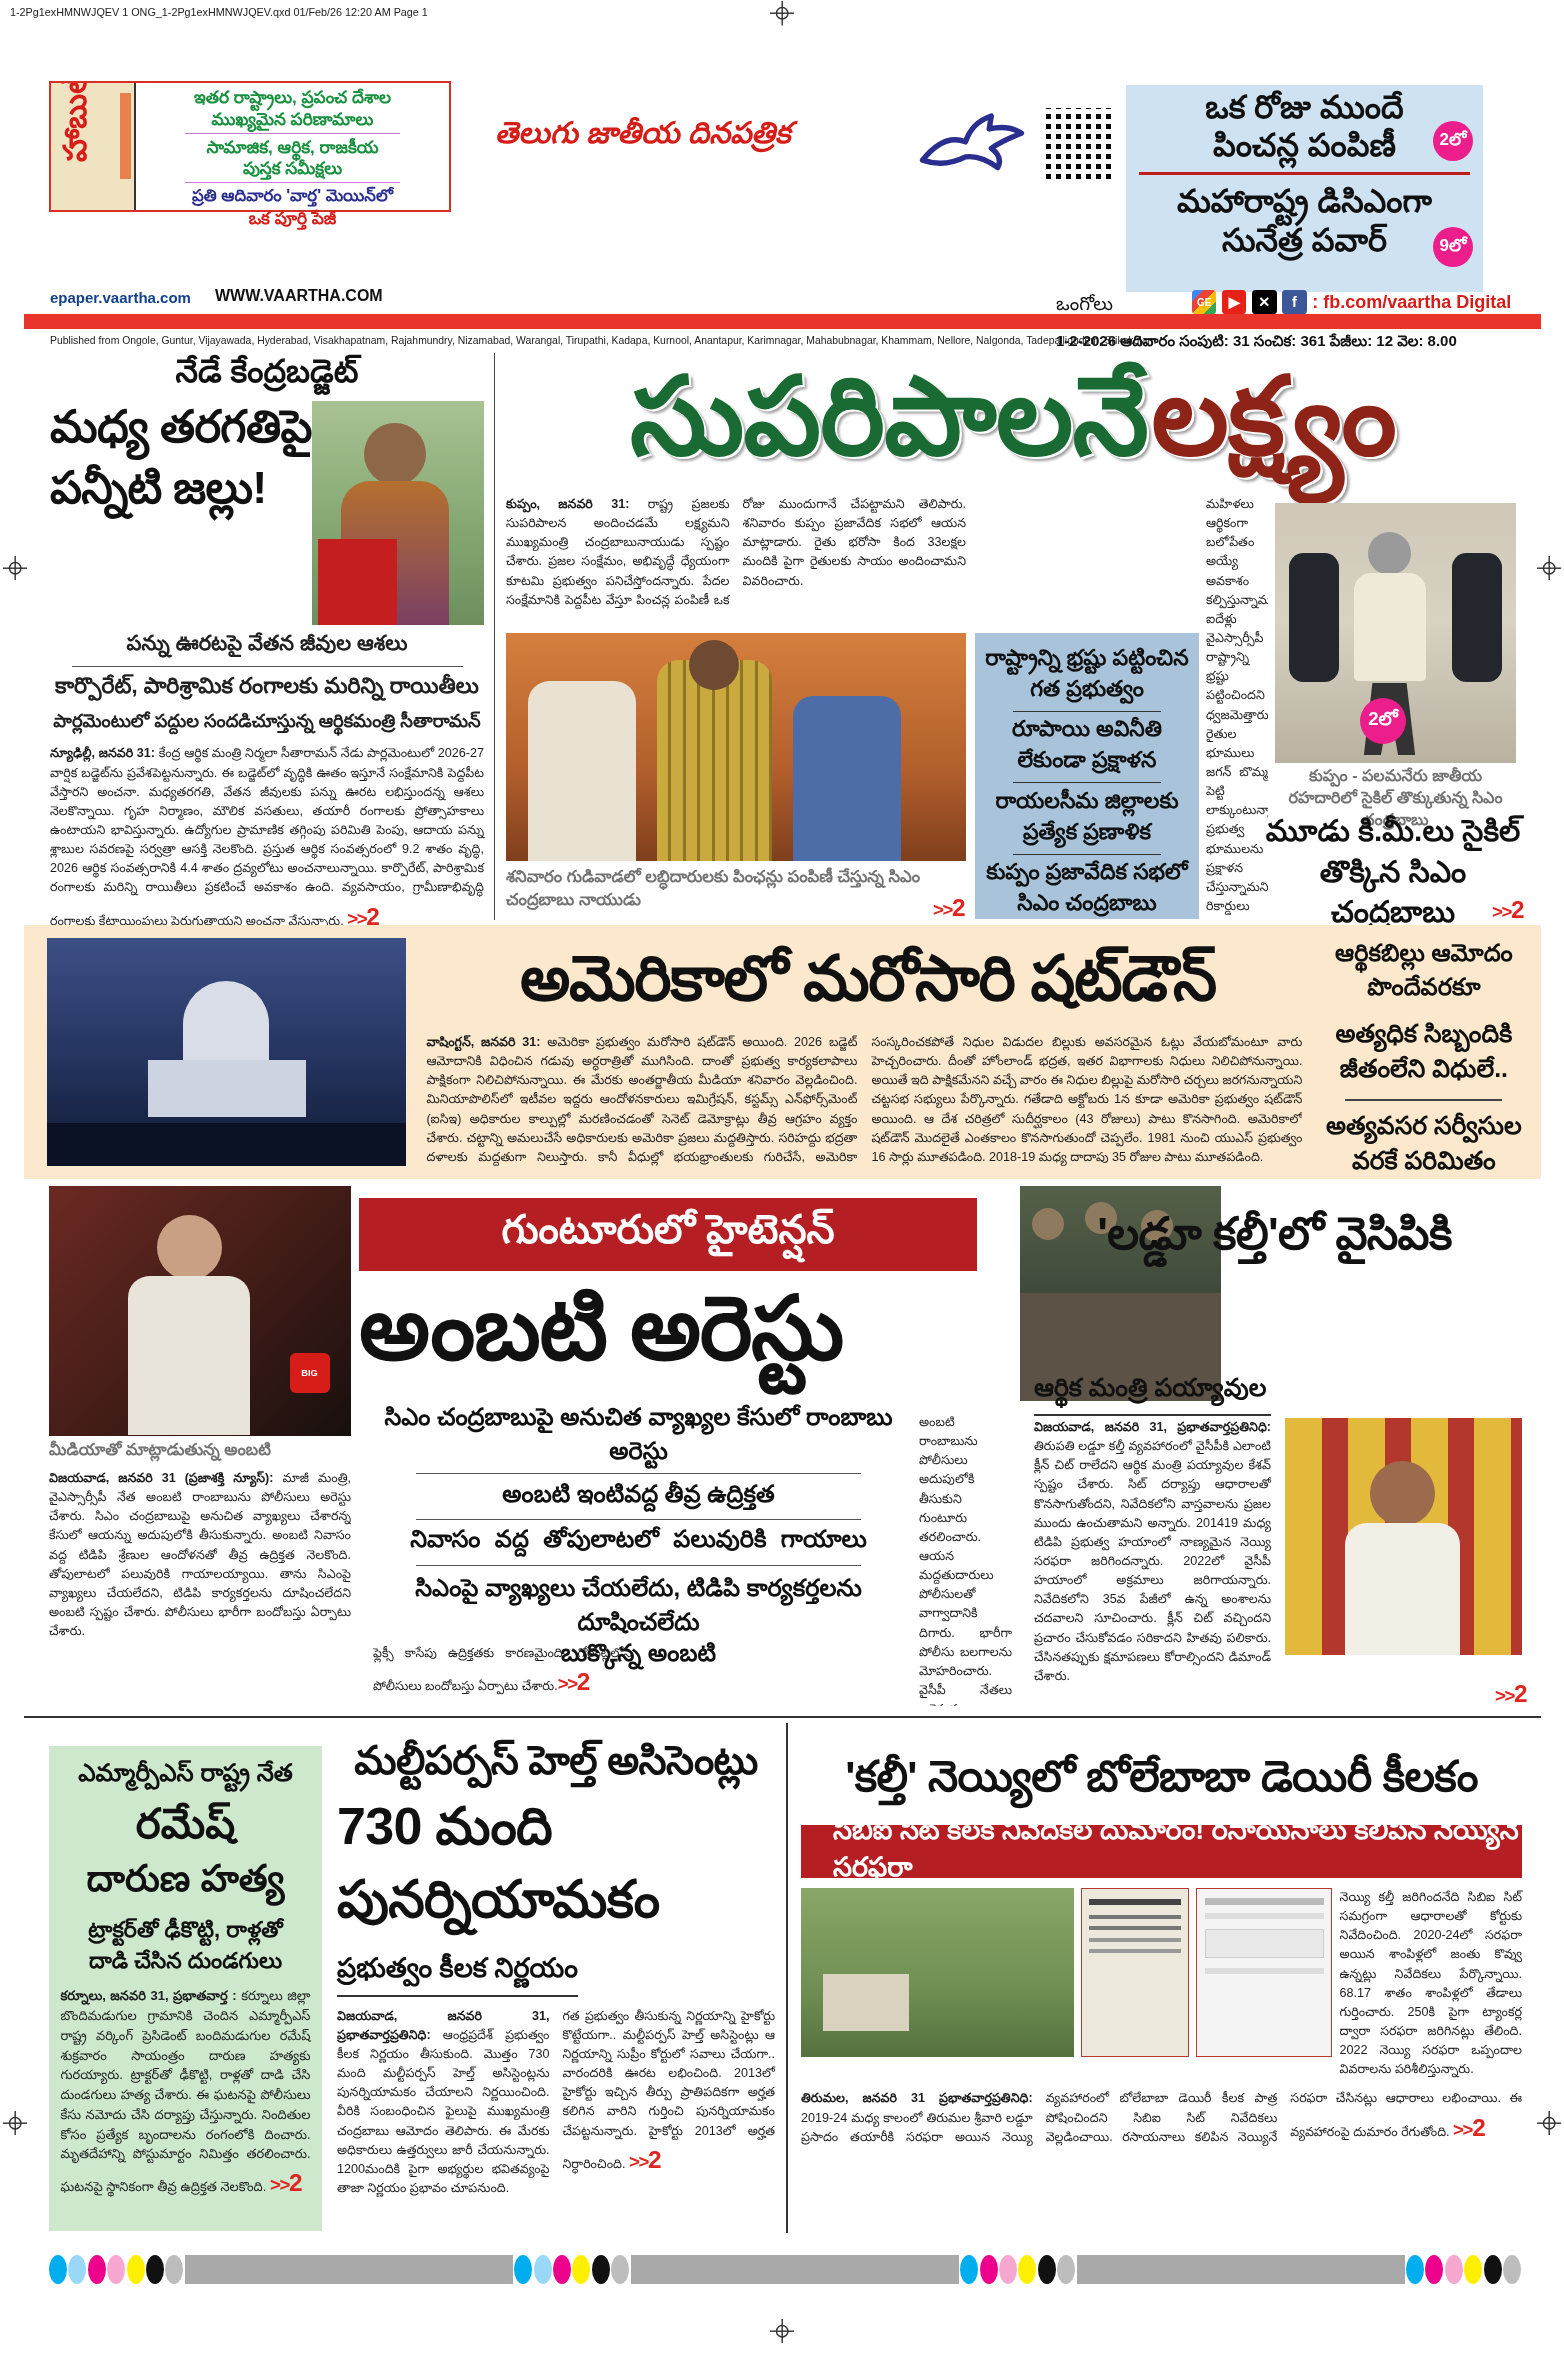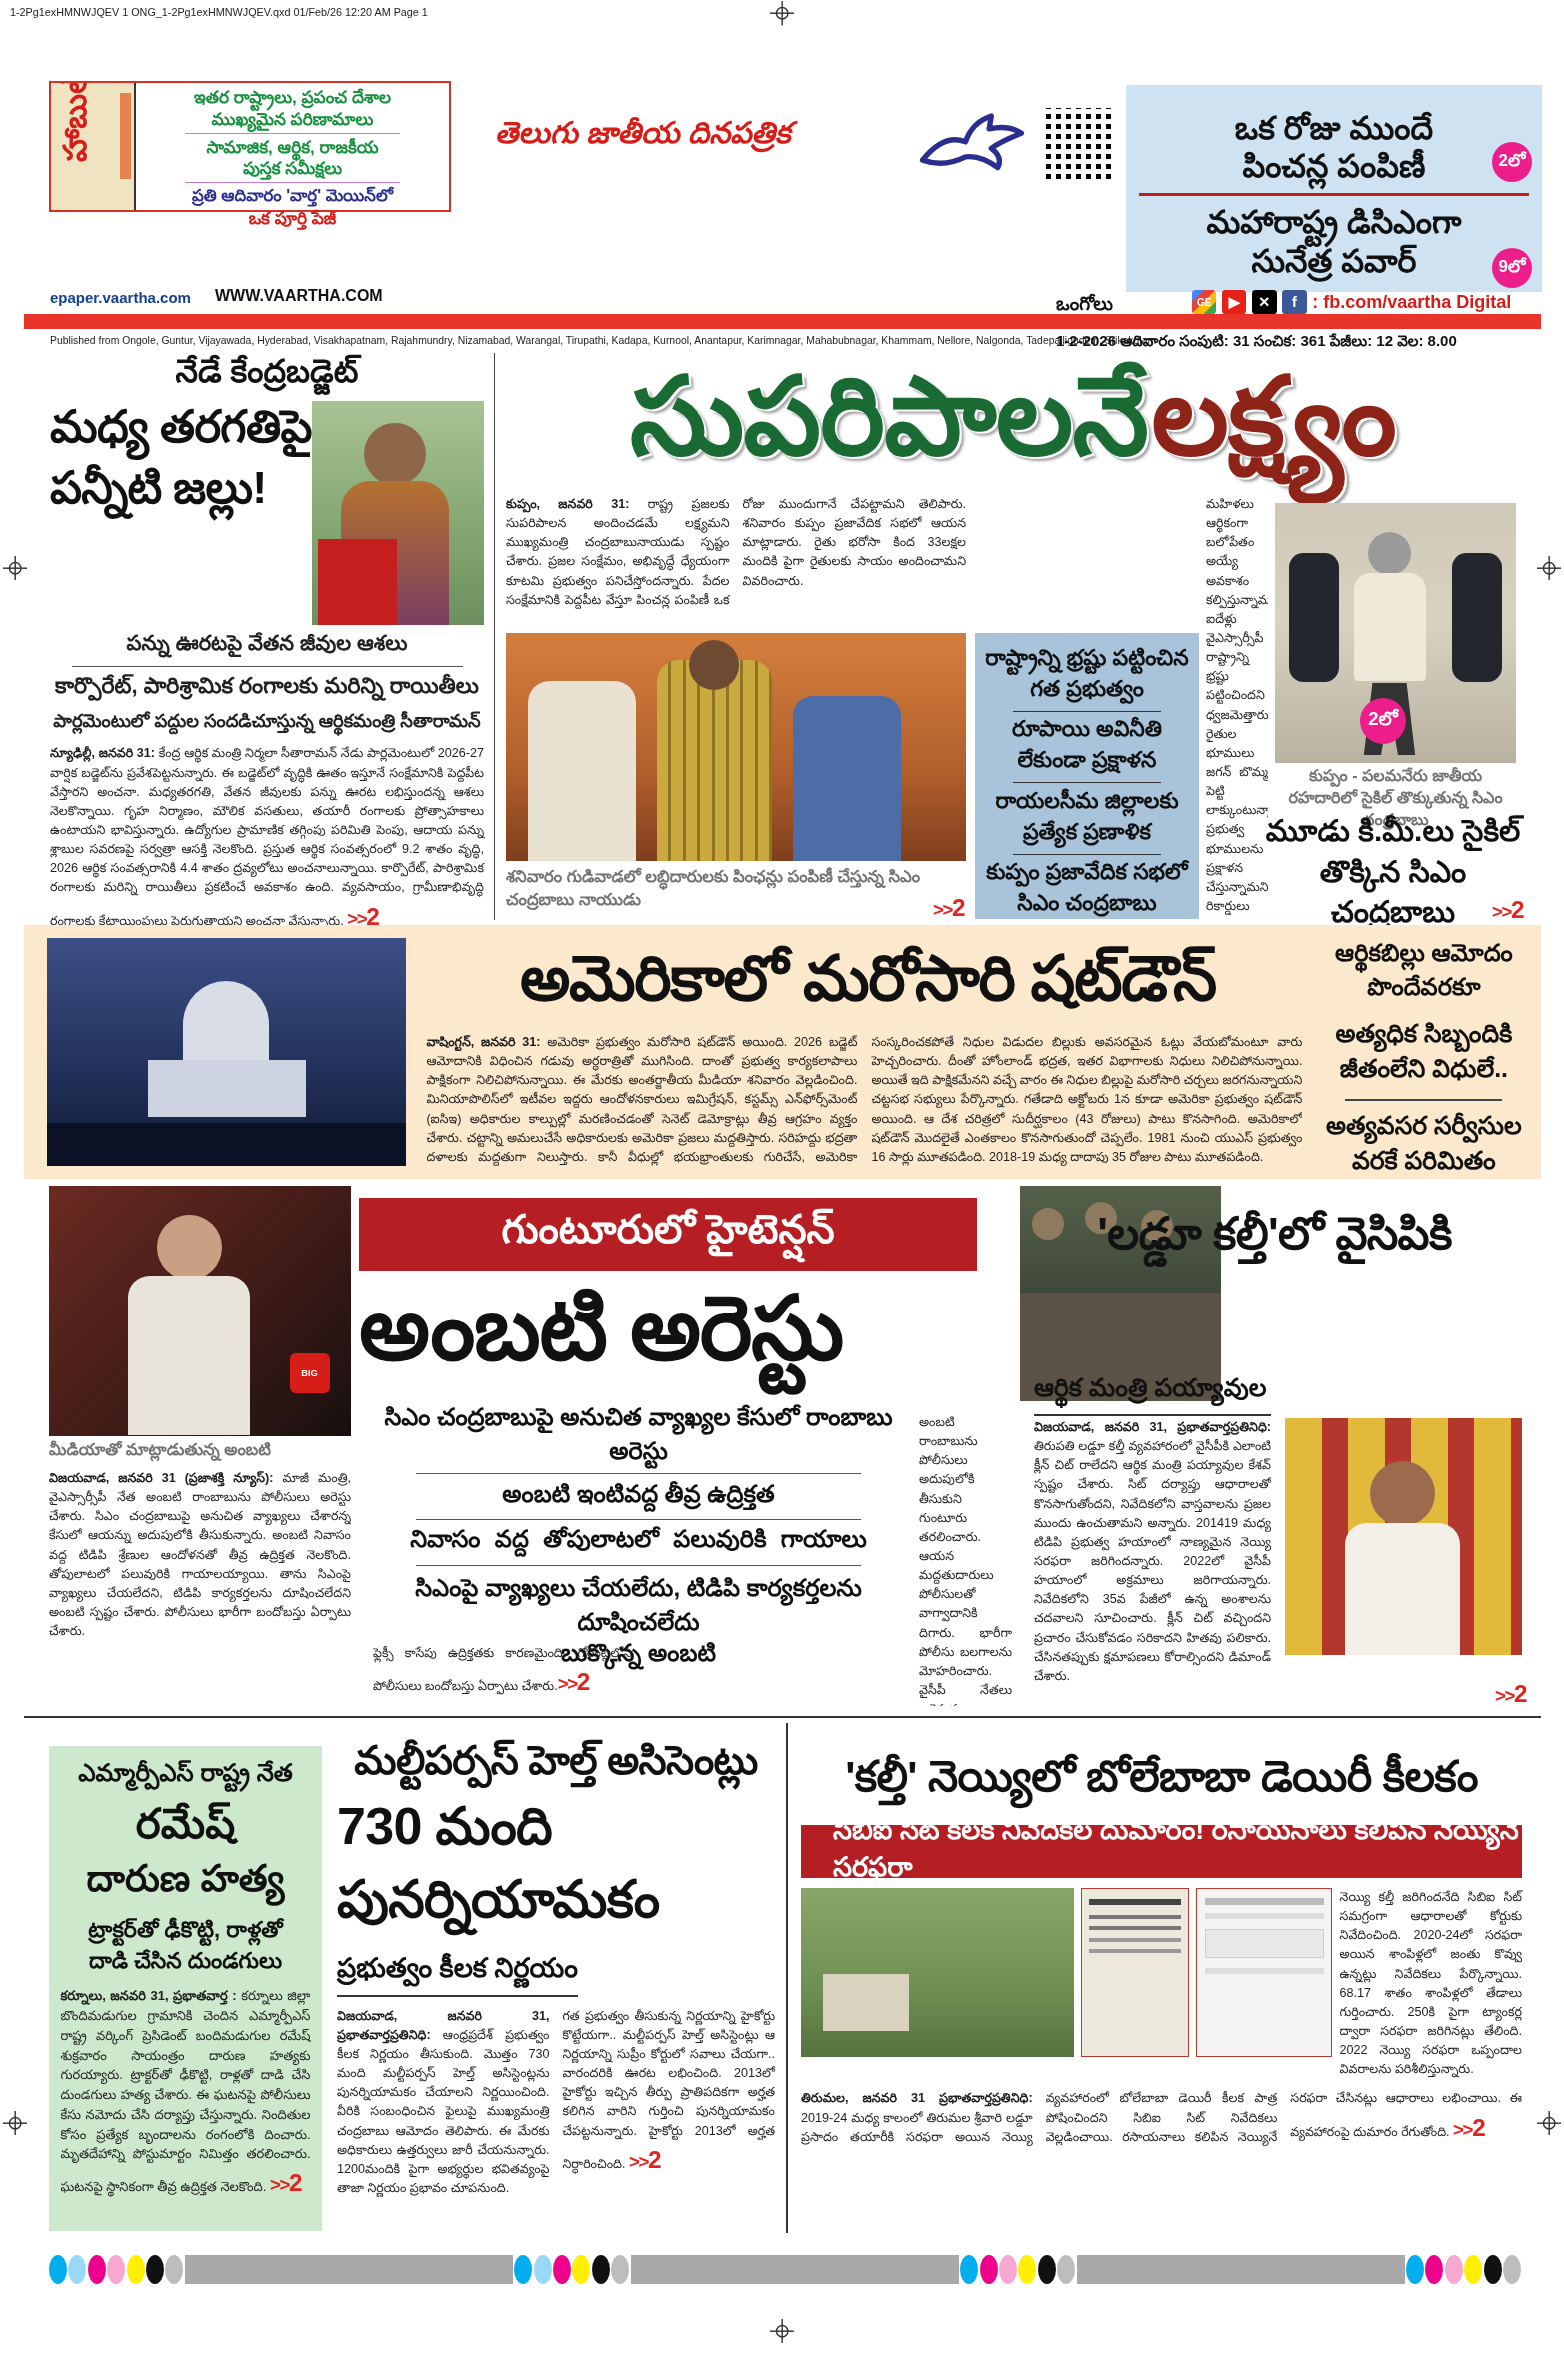--- a/index.html
+++ b/index.html
@@ -88,38 +88,38 @@
   <div class="abs" style="left:215px;top:287px;font-size:16px;font-weight:bold;color:#111;">WWW.VAARTHA.COM</div>
 
   <div class="abs" style="left:495px;top:116px;color:#d61d18;font-weight:bold;font-style:italic;font-size:30px;">తెలుగు జాతీయ దినపత్రిక</div>
   <svg class="abs" style="left:901px;top:101px;width:129px;height:86px;" viewBox="0 0 120 80">
     <path d="M20 55 Q40 30 60 38 Q66 20 84 14 L82 26 Q100 22 112 30 Q92 38 84 44 Q95 52 90 62 Q74 50 60 52 Q40 62 20 55 Z" fill="#fff" stroke="#2a2f8f" stroke-width="5" stroke-linejoin="round"></path>
     <circle cx="83" cy="24" r="2.5" fill="#2a2f8f"></circle>
   </svg>
 
   <div class="abs" style="left:1039px;top:106px;width:75px;height:80px;border:2.9px solid #fff;background-color:#000;background-image:repeating-linear-gradient(0deg,#fff 0 5px,transparent 5px 10px),repeating-linear-gradient(90deg,#fff 0 5px,transparent 5px 10px);"></div>
 
-  <div class="abs" style="left:1126px;top:85px;width:416px;height:207px;background:#cfe2f2;padding:24px 10px;">
+  <div class="abs" style="left:1126px;top:85px;width:357px;height:207px;background:#cfe2f2;padding:3px 10px;">
     <div style="position:relative;text-align:center;">
       <div style="font-size:32px;font-weight:bold;color:#111;line-height:1.2;">
         <span>ఒక రోజు ముందే</span><br>
         <span>పించన్ల పంపిణీ</span>
       </div>
       <div class="badge" style="position:absolute;right:0px;top:33px;width:40px;height:40px;font-size:17px;">2లో</div>
     </div>
     <div style="border-top:3.6px solid #c01c1c;margin:7.2px 2.9px;"></div>
     <div style="position:relative;text-align:center;">
       <div style="font-size:32px;font-weight:bold;color:#111;line-height:1.2;">
         <span>మహారాష్ట్ర డిసిఎంగా</span><br>
         <span>సునేత్ర పవార్</span>
       </div>
       <div class="badge" style="position:absolute;right:0px;top:45px;width:40px;height:40px;font-size:17px;">9లో</div>
     </div>
   </div>
-  <div class="abs" style="left:1056px;top:293px;font-size:18.7px;font-weight:bold;color:#111;">ఒంగోలు</div>
+  <div class="abs" style="left:1056px;top:293px;font-size:18.7px;font-weight:normal;color:#111;">ఒంగోలు</div>
   <div class="abs" style="left:1192px;top:290px;display:flex;align-items:center;gap:5.7px;">
     <span class="socialicon" style="background:linear-gradient(135deg,#4285f4 25%,#ea4335 25% 50%,#fbbc05 50% 75%,#34a853 75%);font-size:10px;">GE</span>
     <span class="socialicon" style="background:#e62117;">▶</span>
     <span class="socialicon" style="background:#000;">✕</span>
     <span class="socialicon" style="background:#3b5998;">f</span>
     <span style="color:#d61d18;font-weight:bold;font-size:18px;">: fb.com/vaartha Digital</span>
   </div>
 
   <div class="abs" style="left:24.4px;top:314px;width:1517px;height:15px;background:#e8342a;"></div>
   <div class="abs" style="left:50px;top:335px;font-size:10.4px;color:#222;">Published from Ongole, Guntur, Vijayawada, Hyderabad, Visakhapatnam, Rajahmundry, Nizamabad, Warangal, Tirupathi, Kadapa, Kurnool, Anantapur, Karimnagar, Mahabubnagar, Khammam, Nellore, Nalgonda, Tadepalligudem, Srikakulam</div>

